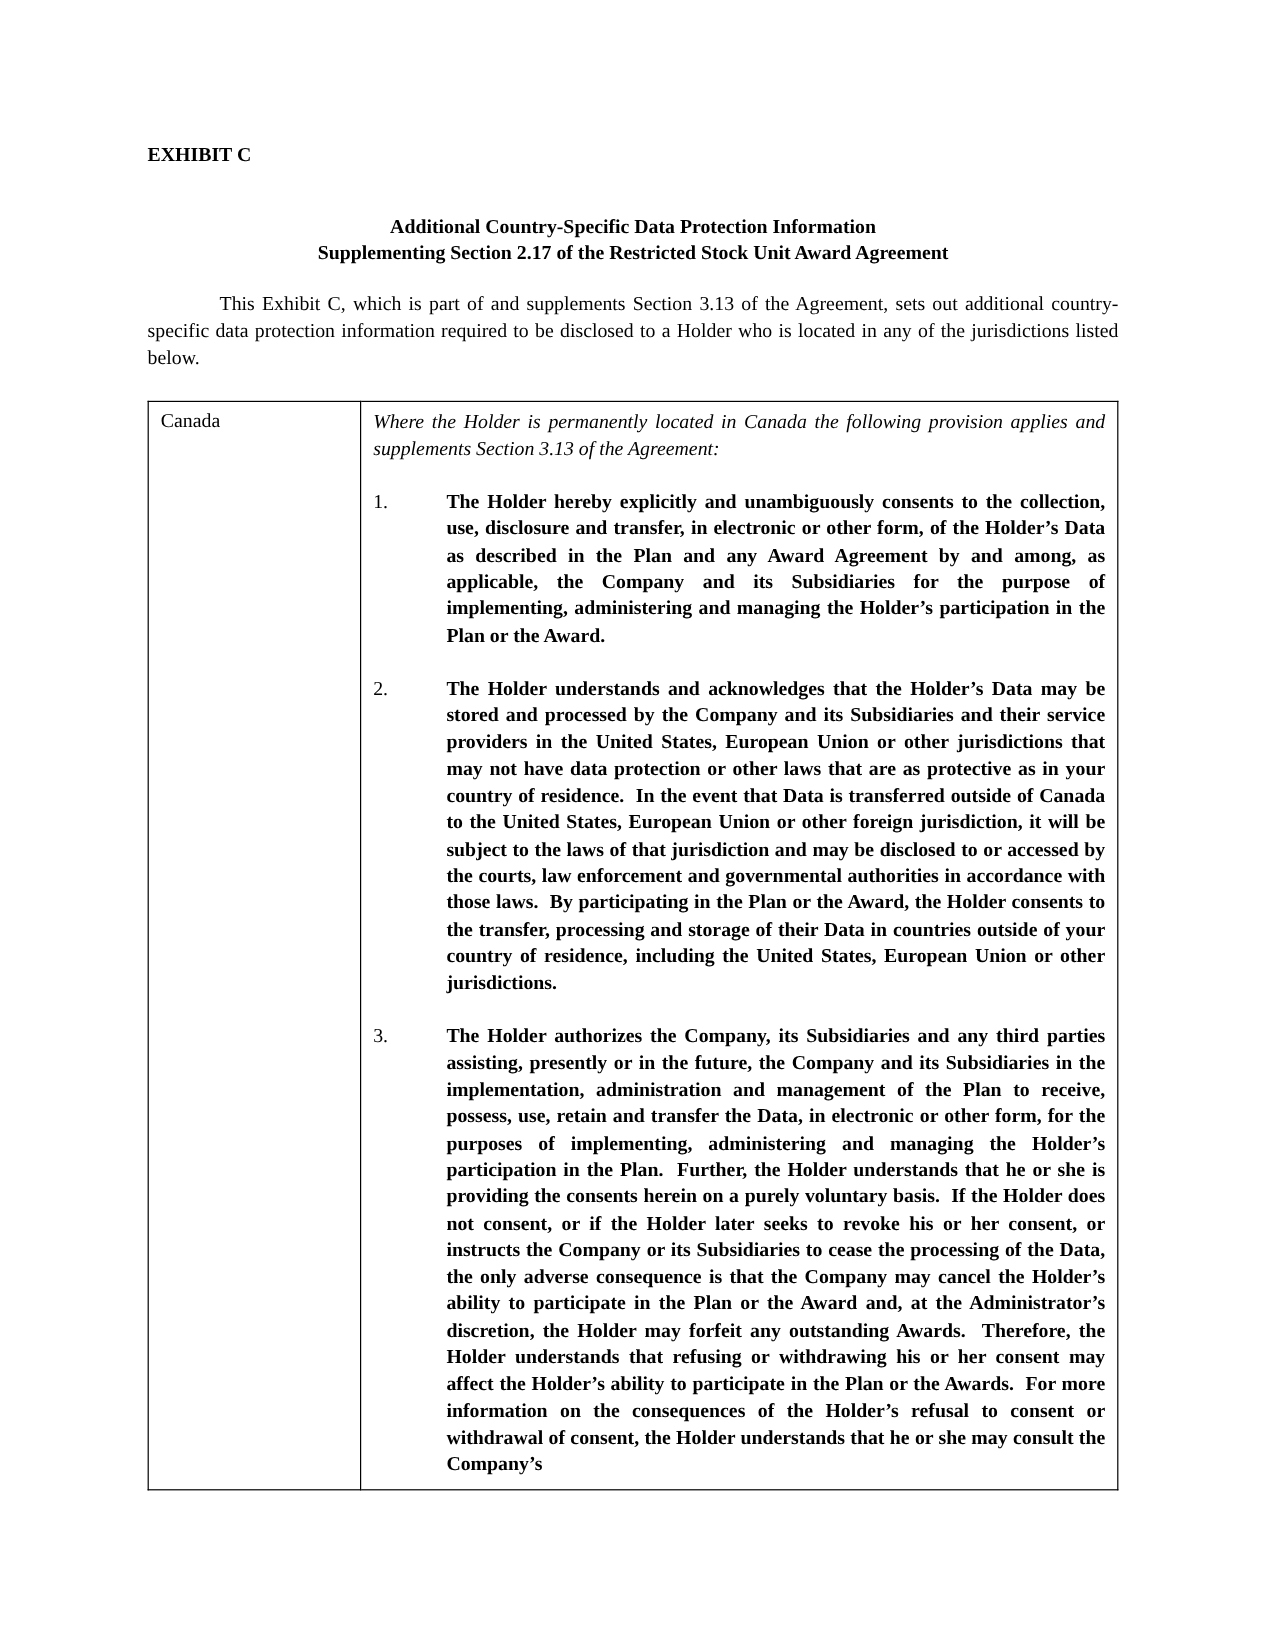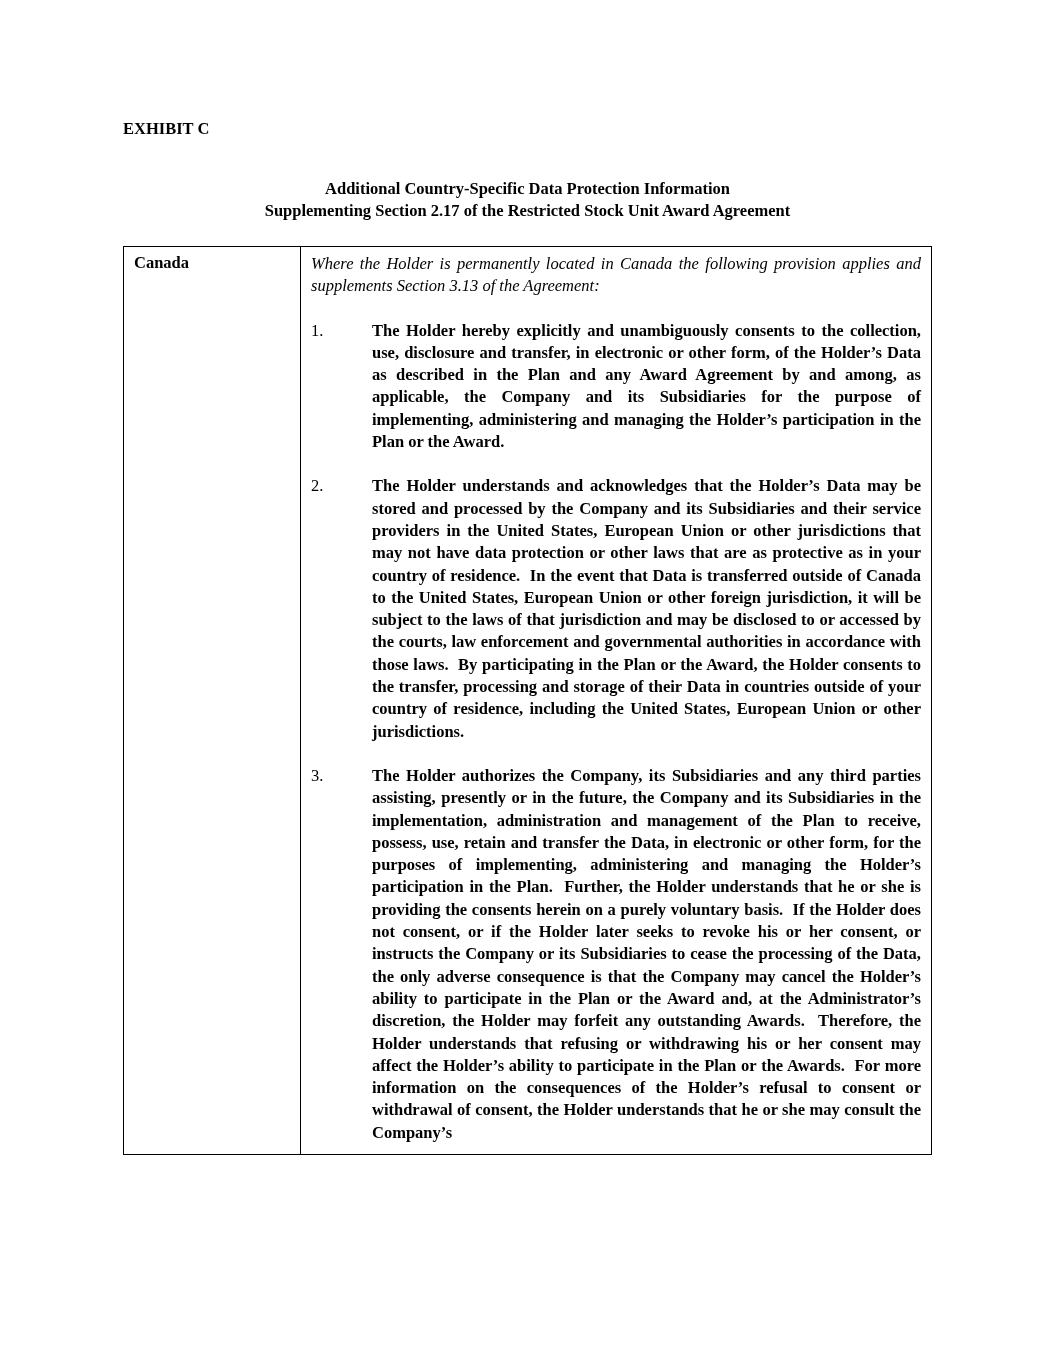--- a/index.html
+++ b/index.html
@@ -40,21 +40,21 @@
     border-collapse: collapse;
     table-layout: fixed;
   }
   table.country-table td {
     border: 1px solid #000000;
     vertical-align: top;
     padding: 6px 10px 10px 10px;
   }
   td.country-cell {
     width: 177px;
-    font-weight: bold;
+    font-weight: normal;
   }
   td.provisions-cell {
     text-align: justify;
     line-height: 22.3px;
   }
   .lead-para {
     white-space: pre-wrap;
     font-style: italic;
   }
   .num-item {
@@ -77,20 +77,21 @@
 
 <div class="page">
 
   <div class="doc-title">EXHIBIT C</div>
 
   <div class="doc-subtitle">
     <div>Additional Country-Specific Data Protection Information</div>
     <div>Supplementing Section 2.17 of the Restricted Stock Unit Award Agreement</div>
   </div>
 
+  <p class="intro">This Exhibit C, which is part of and supplements Section 3.13 of the Agreement, sets out additional country-specific data protection information required to be disclosed to a Holder who is located in any of the jurisdictions listed below.</p>
 
   <table class="country-table">
     <tbody>
       <tr>
         <td class="country-cell">Canada</td>
         <td class="provisions-cell">
 
           <div class="lead-para">Where the Holder is permanently located in Canada the following provision applies and supplements Section 3.13 of the Agreement:</div>
 
           <div class="num-item">

